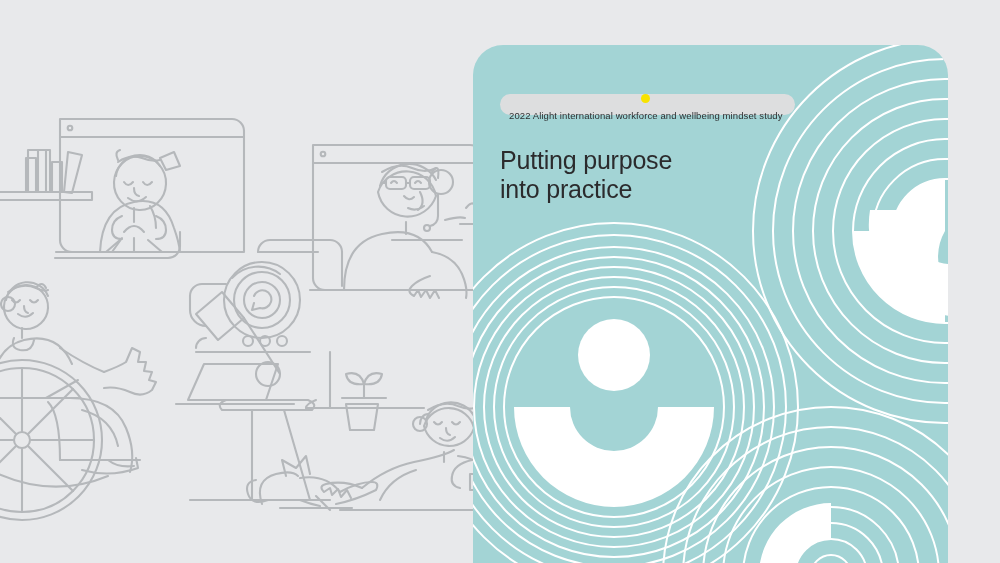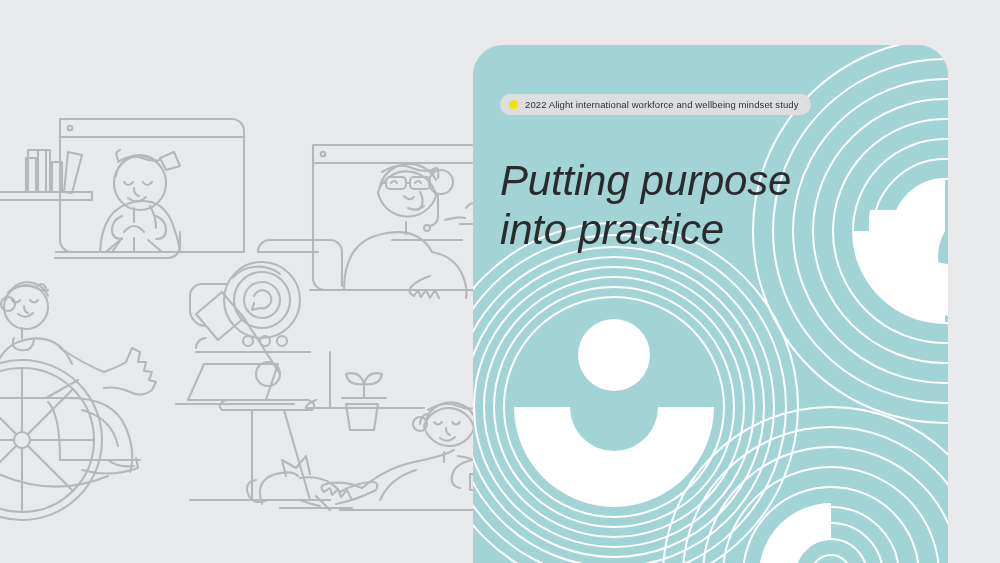--- a/index.html
+++ b/index.html
@@ -49,47 +49,47 @@
     left: 27px;
     top: 49px;
     height: 21px;
     display: flex;
     align-items: center;
     gap: 7px;
     padding: 0 12px 0 9px;
     background: #dddedf;
     border-radius: 11px;
     z-index: 5;
+    flex-direction: column;
   }
   #badge-dot {
     width: 9px; height: 9px;
     border-radius: 50%;
     background: #f7e300;
     flex: none;
   }
   #badge-label {
     font-size: 9.5px;
     letter-spacing: 0.1px;
     color: #2f3032;
     white-space: nowrap;
   }
 
   
   #card-title {
     position: absolute;
     left: 27px;
     top: 84px;
     z-index: 5;
-    font-size: 42px;
+    font-size: 25px;
     line-height: 1.16;
     font-weight: 400;
     color: #2b2b2d;
     letter-spacing: -0.2px;
     white-space: pre-line;
-    font-style: italic;
   }
 </style>
 </head>
 <body>
 
 <div id="stage">
 
   <div id="illustration-plate">
     <svg width="520" height="563" viewBox="0 0 520 563">
       <g fill="none" stroke="#b5b8bb" stroke-width="2.1" stroke-linecap="round" stroke-linejoin="round">

